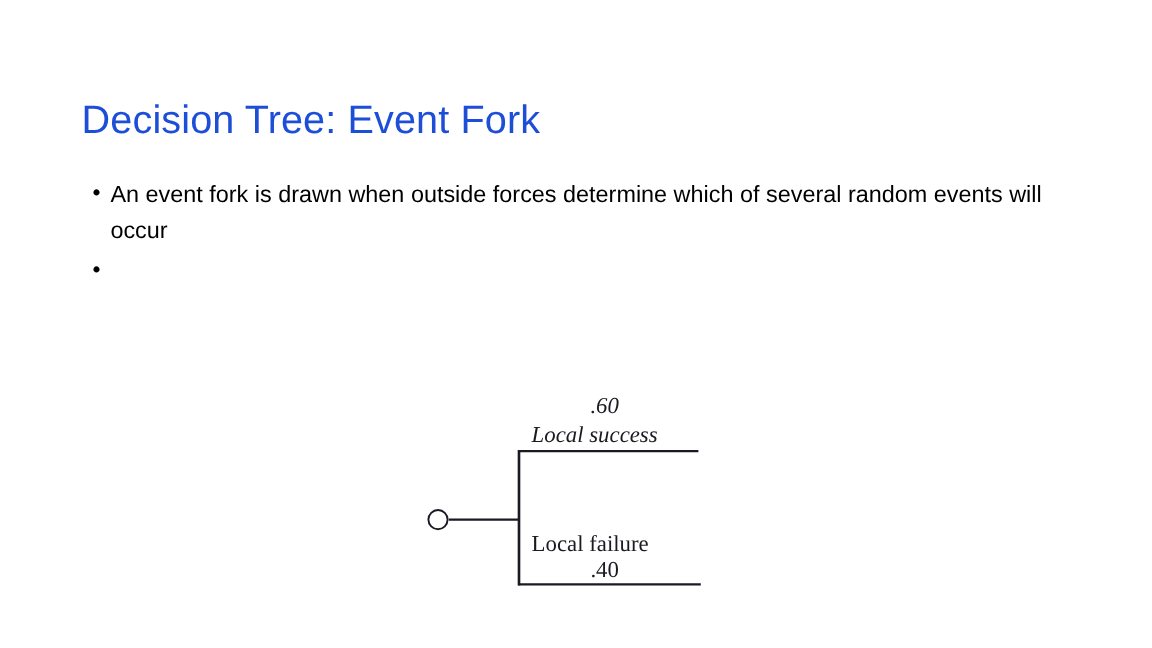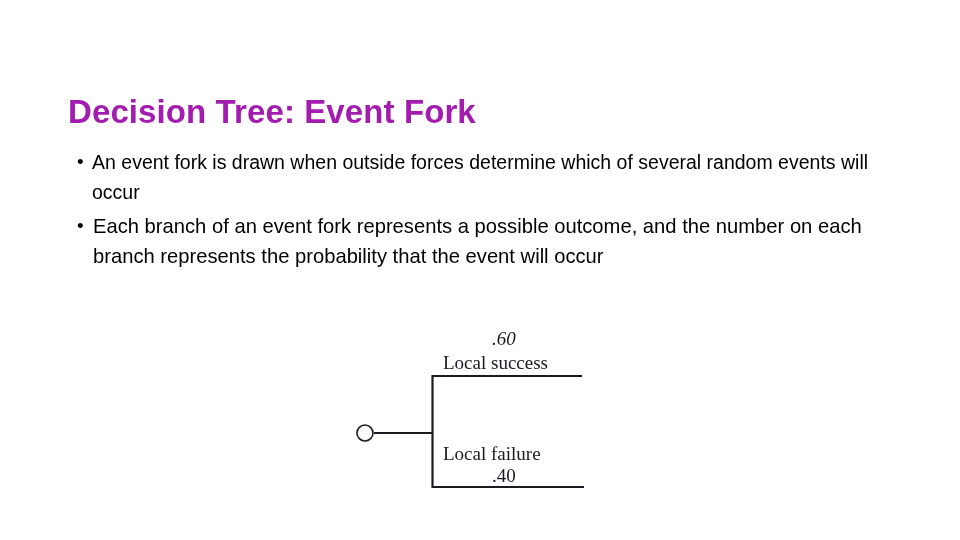--- a/index.html
+++ b/index.html
@@ -17,26 +17,26 @@
   }
   .slide {
     position: absolute;
     left: 0; top: 0;
     width: 960px;
     height: 540px;
   }
   .slide-title {
     position: absolute;
     left: 68px;
-    top: 68px;
+    top: 56px;
     font-size: 33px;
     line-height: 44px;
-    font-weight: 700;
+    font-weight: 400;
     letter-spacing: 0.1px;
-    color: #a21caf;
+    color: #1d4ed8;
     white-space: nowrap;
   }
   .body-block {
     position: absolute;
     left: 72px;
     top: 147px;
     width: 820px;
   }
   .bullet {
     position: relative;
@@ -76,39 +76,39 @@
   }
   .fig-label {
     position: absolute;
     font-family: "Liberation Serif", serif;
     font-size: 19px;
     line-height: 22px;
     color: #1a1a22;
     white-space: nowrap;
   }
   .prob-top  { left: 152px; top: 10px; font-style: italic; }
-  .name-top  { left: 103px; top: 34px; }
+  .name-top  { left: 103px; top: 34px; font-style: italic; }
   .prob-bot  { left: 152px; top: 119px; margin-top: 28px; }
   .name-bot  { left: 103px; top: 125px; }
 </style>
 </head>
 <body>
 
 <div class="slide">
 
   <h1 class="slide-title">Decision Tree: Event Fork</h1>
 
   <div class="body-block">
 
     <p class="bullet first">
       <span class="marker">•</span><span>An </span><b>event fork</b><span> is drawn when outside forces determine which of several random events will occur</span>
     </p>
 
     <p class="bullet second">
-      <span class="marker">•</span><span>Each branch of an event fork represents a possible outcome, and the number on each branch represents the probability that the event will occur</span>
+      <span class="marker">•</span>
     </p>
 
   </div>
 
   <div class="figure">
 
     <svg width="280" height="186" viewBox="0 0 280 186">
       <circle cx="25" cy="115" r="8" fill="#ffffff" stroke="#1a1a22" stroke-width="1.6"></circle>
       <line x1="34" y1="115" x2="92" y2="115" stroke="#1a1a22" stroke-width="1.8"></line>
       <line x1="92.5" y1="57" x2="92.5" y2="170" stroke="#1a1a22" stroke-width="2.2"></line>

